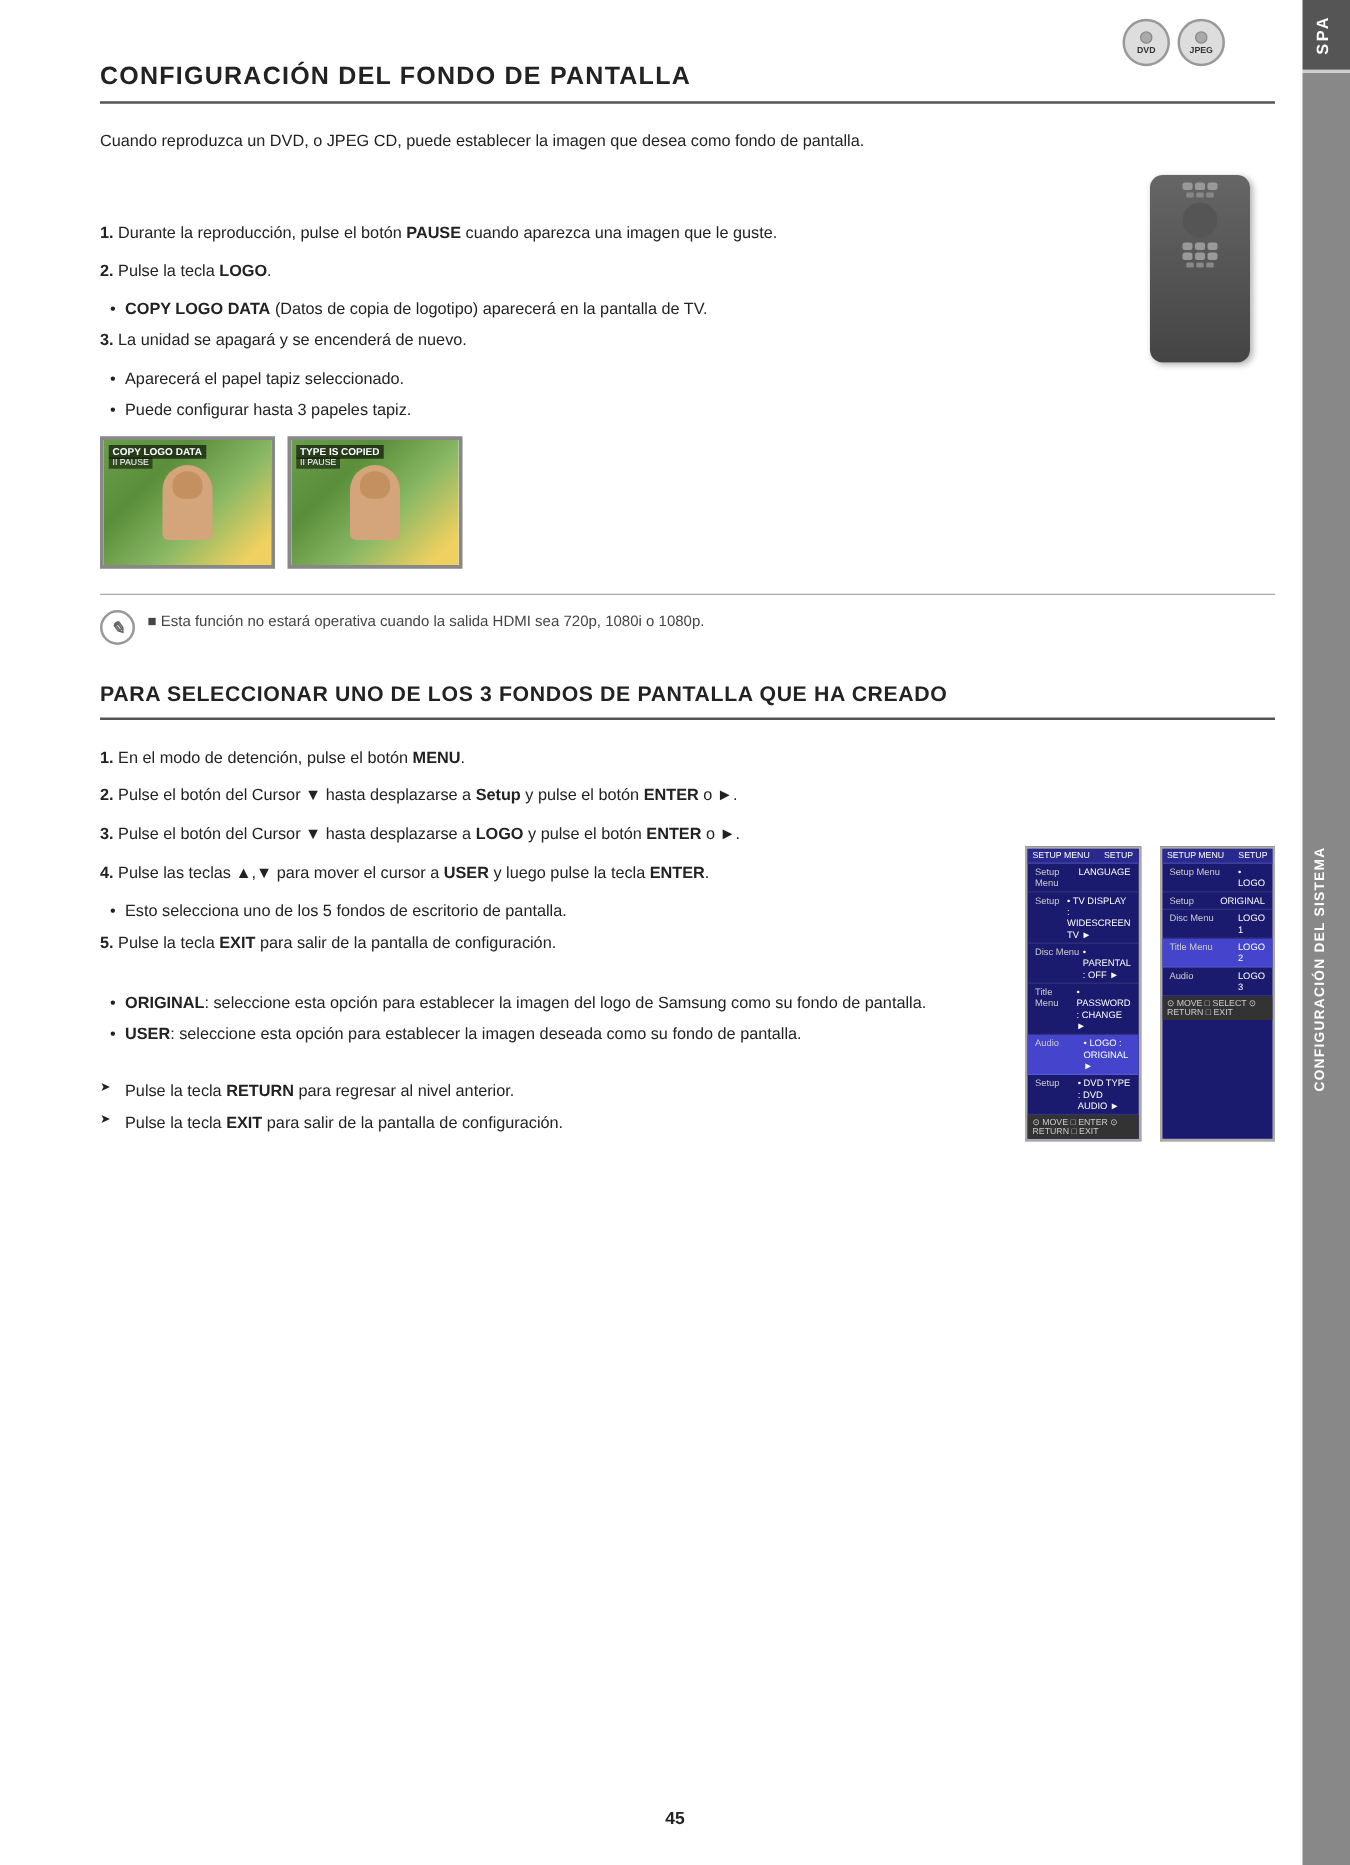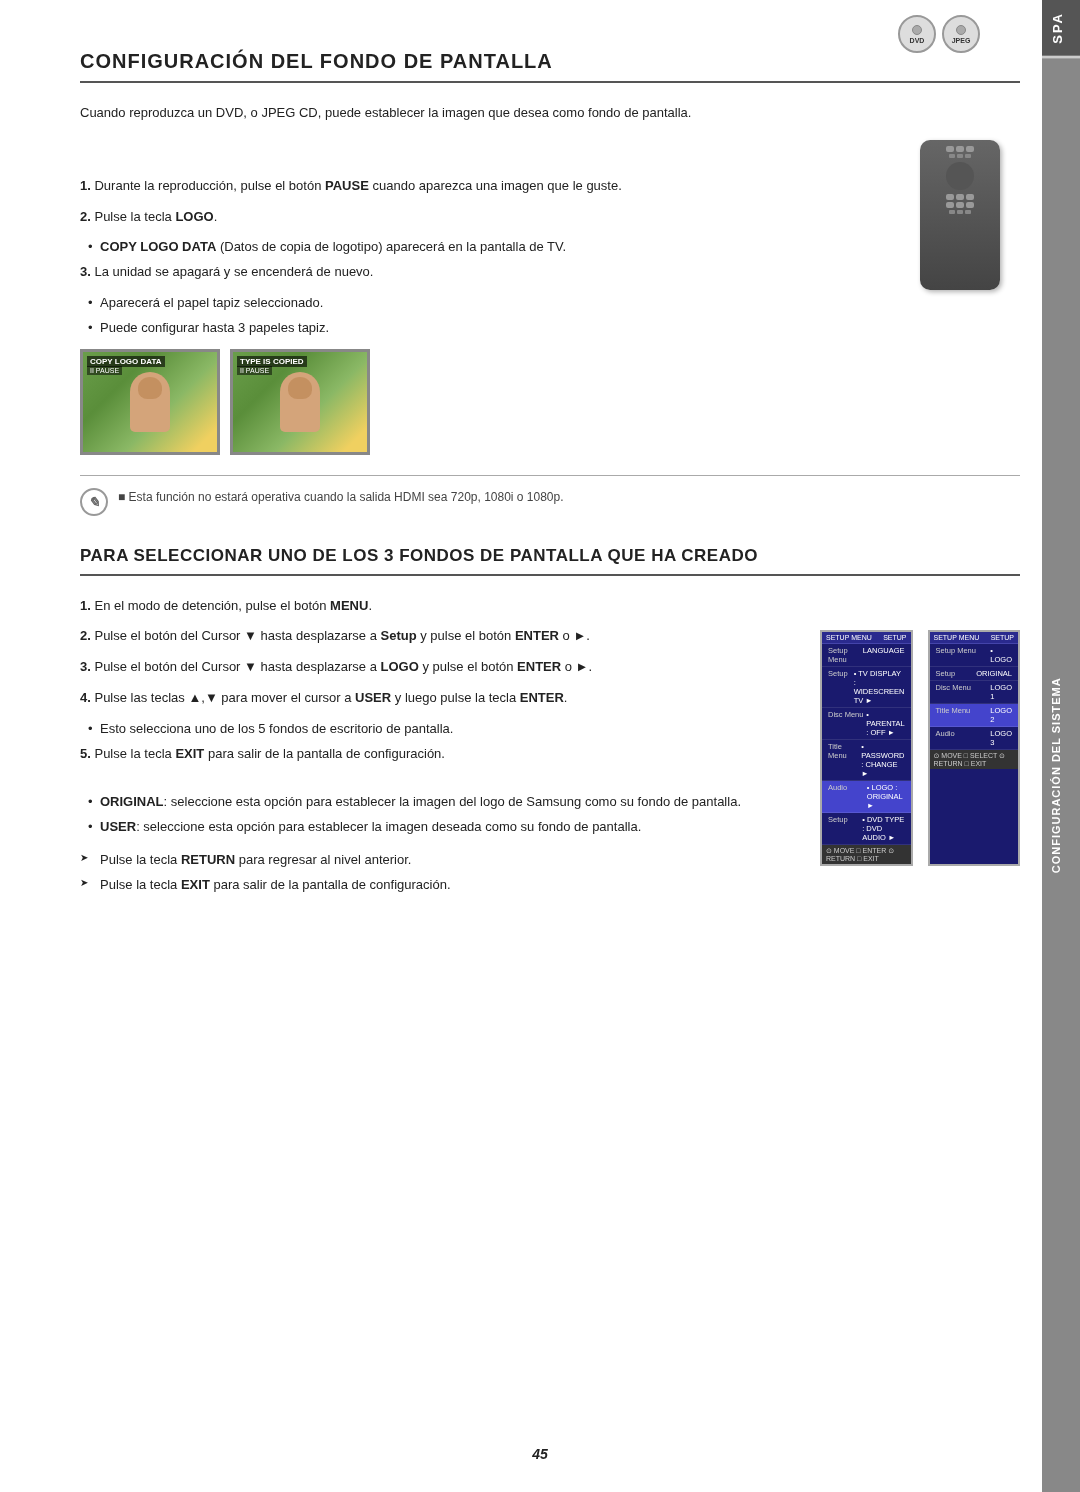--- a/index.html
+++ b/index.html
@@ -329,21 +329,21 @@
       padding-bottom: 8px;
       border-bottom: 2px solid #555;
       margin-bottom: 20px;
       text-transform: uppercase;
     }
 
     
     .section2-content {
       display: flex;
       gap: 20px;
-      align-items: center;
+      align-items: flex-end;
     }
 
     .section2-steps {
       flex: 1;
     }
 
     .section2-screens {
       display: flex;
       flex-direction: row;
       gap: 15px;
@@ -403,21 +403,21 @@
       width: 190px;
       border: 2px solid #aaa;
       background: #1a1a6e;
       font-size: 8px;
       color: #fff;
       overflow: hidden;
     }
 
     
     .tips-area {
-      margin-top: 12px;
+      margin-top: 25px;
     }
 
     .tip-item {
       font-size: 13px;
       line-height: 1.6;
       margin-bottom: 4px;
       padding-left: 20px;
       position: relative;
     }
 
@@ -429,21 +429,20 @@
     }
 
     
     .page-number {
       position: absolute;
       bottom: 30px;
       left: 50%;
       transform: translateX(-50%);
       font-size: 14px;
       font-weight: bold;
-      font-style: italic;
     }
 
     .tv-screen-container {
       display: flex;
       flex-direction: column;
       align-items: center;
       gap: 4px;
     }
   </style>
 </head>

